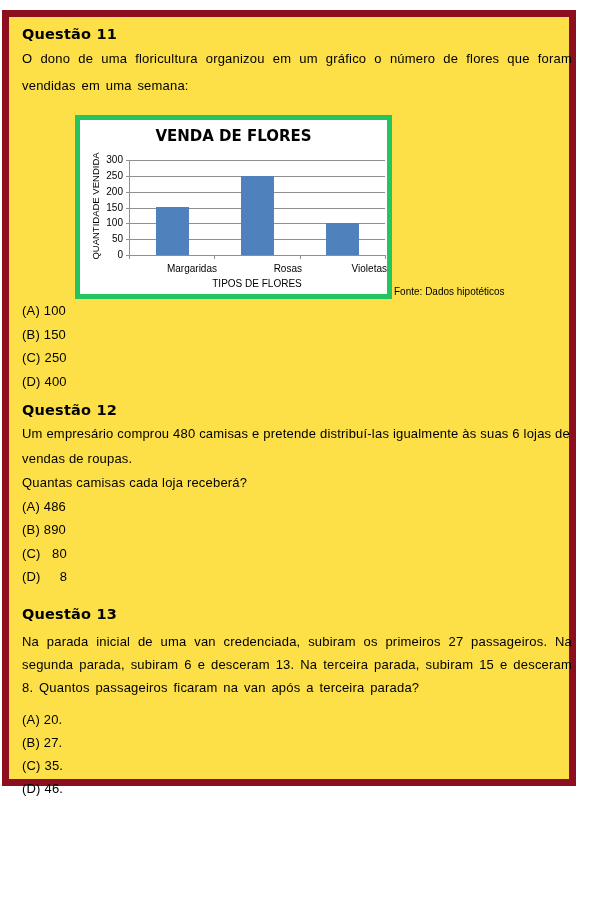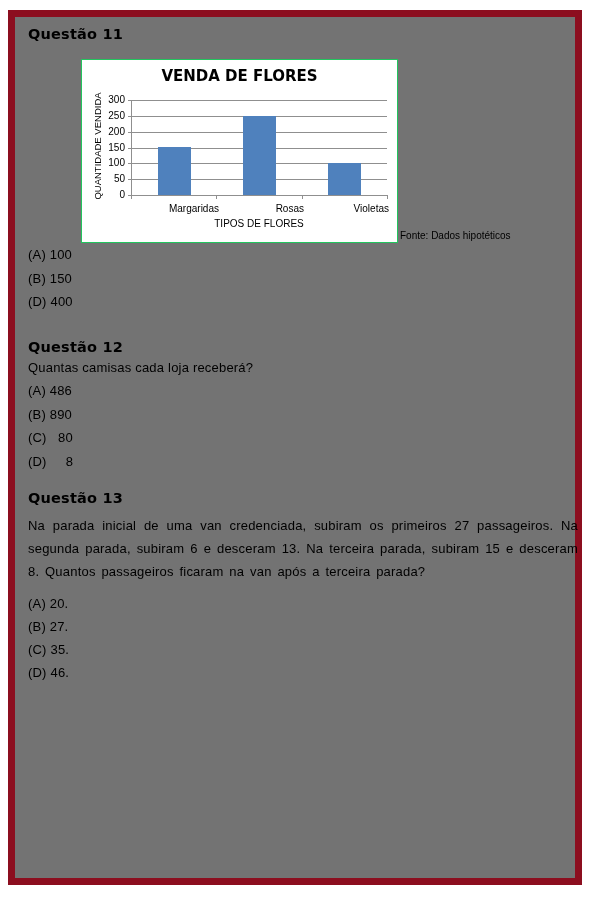--- a/index.html
+++ b/index.html
@@ -7,24 +7,24 @@
   .page {
     position: relative;
     width: 615px; height: 906px;
     background: #ffffff;
     overflow: hidden;
     font-family: "Liberation Sans", sans-serif;
     color: #000000;
   }
   .frame {
     position: absolute;
-    left: 8px; top: 10px;
-    width: 574px; height: 875px;
+    left: 2px; top: 10px;
+    width: 574px; height: 776px;
     border: 7px solid #8C0E1F;
-    background: #737373;
+    background: #fde047;
   }
   .content {
     position: absolute;
     left: 13px; top: 8px;
     width: 550px;
   }
   .qtitle {
     font-family: "DejaVu Sans", sans-serif;
     font-weight: bold;
     font-size: 14.5px;
@@ -55,34 +55,34 @@
     line-height: 23.5px;
     letter-spacing: 0.2px;
   }
   .opt { font-size: 13px; line-height: 23.5px; letter-spacing: 0.2px; }
   .opt23 { font-size: 13px; line-height: 23px; letter-spacing: 0.2px; }
 
   .mt2  { margin-top: 2px; }
   .mt7  { margin-top: 7px; }
   .mt9  { margin-top: 9px; }
   .mt16 { margin-top: 16px; }
-  .mt24 { margin-top: 24px; }
+  .mt24 { margin-top: 8px; }
   .mt26 { margin-top: 26px; }
 
   
   .chart-wrap {
     position: relative;
     width: 420px; height: 184px;
     margin: 16px 0 0 53px;
   }
   .chart-box {
     position: absolute;
     left: 0; top: 0;
     width: 317px; height: 184px;
-    border: 1px solid #22c55e;
+    border: 5px solid #22c55e;
     background: #ffffff;
   }
   .chart-title {
     position: absolute;
     left: 0; right: 0; top: 7px;
     text-align: center;
     font-family: "DejaVu Sans", sans-serif;
     font-weight: bold;
     font-size: 15px;
   }
@@ -119,20 +119,21 @@
 </style>
 </head>
 <body>
 
 <div class="page">
   <div class="frame" style="border-color: rgb(140, 14, 31);">
     <div class="content">
 
       <section>
         <div class="qtitle">Questão 11</div>
+        <p class="para mt2">O dono de uma floricultura organizou em um gráfico o número de flores que foram vendidas em uma semana:</p>
 
         <div class="chart-wrap">
           <div class="chart-box" id="chart-box">
             <div class="chart-title">VENDA DE FLORES</div>
             <div class="chart-ylabel">QUANTIDADE VENDIDA</div>
             <div class="chart-xlabel">TIPOS DE FLORES</div>
           <div class="grid" style="left: 49px; top: 135px; width: 256px;"></div>
               <div class="ytickmark" style="left: 46px; top: 135px; width: 3px;"></div>
               <div class="yticklab" style="left: 13px; top: 129px; width: 30px;">0</div>
               <div class="grid" style="left: 49px; top: 119px; width: 256px;"></div>
@@ -164,26 +165,28 @@
               <div class="catlab" style="left: 132px; top: 143px; width: 90px;">Rosas</div>
               <div class="bar" style="left: 246px; top: 103px; width: 33px; height: 32px; background: rgb(79, 129, 189);"></div>
               <div class="catlab" style="left: 217px; top: 143px; width: 90px;">Violetas</div>
             </div>
           <div class="chart-source">Fonte: Dados hipotéticos</div>
         </div>
 
         <div>
           <div class="opt">(A) 100</div>
           <div class="opt">(B) 150</div>
+          <div class="opt">(C) 250</div>
           <div class="opt">(D) 400</div>
         </div>
       </section>
 
       <section>
         <div class="qtitle mt24">Questão 12</div>
+        <p class="para2 mt2">Um empresário comprou 480 camisas e pretende distribuí-las igualmente às suas 6 lojas de vendas de roupas.</p>
         <div class="line">Quantas camisas cada loja receberá?</div>
         <div>
           <div class="opt">(A) 486</div>
           <div class="opt">(B) 890</div>
           <div class="opt">(C)&nbsp;&nbsp;&nbsp;80</div>
           <div class="opt">(D)&nbsp;&nbsp;&nbsp;&nbsp;&nbsp;8</div>
         </div>
       </section>
 
       <section>

